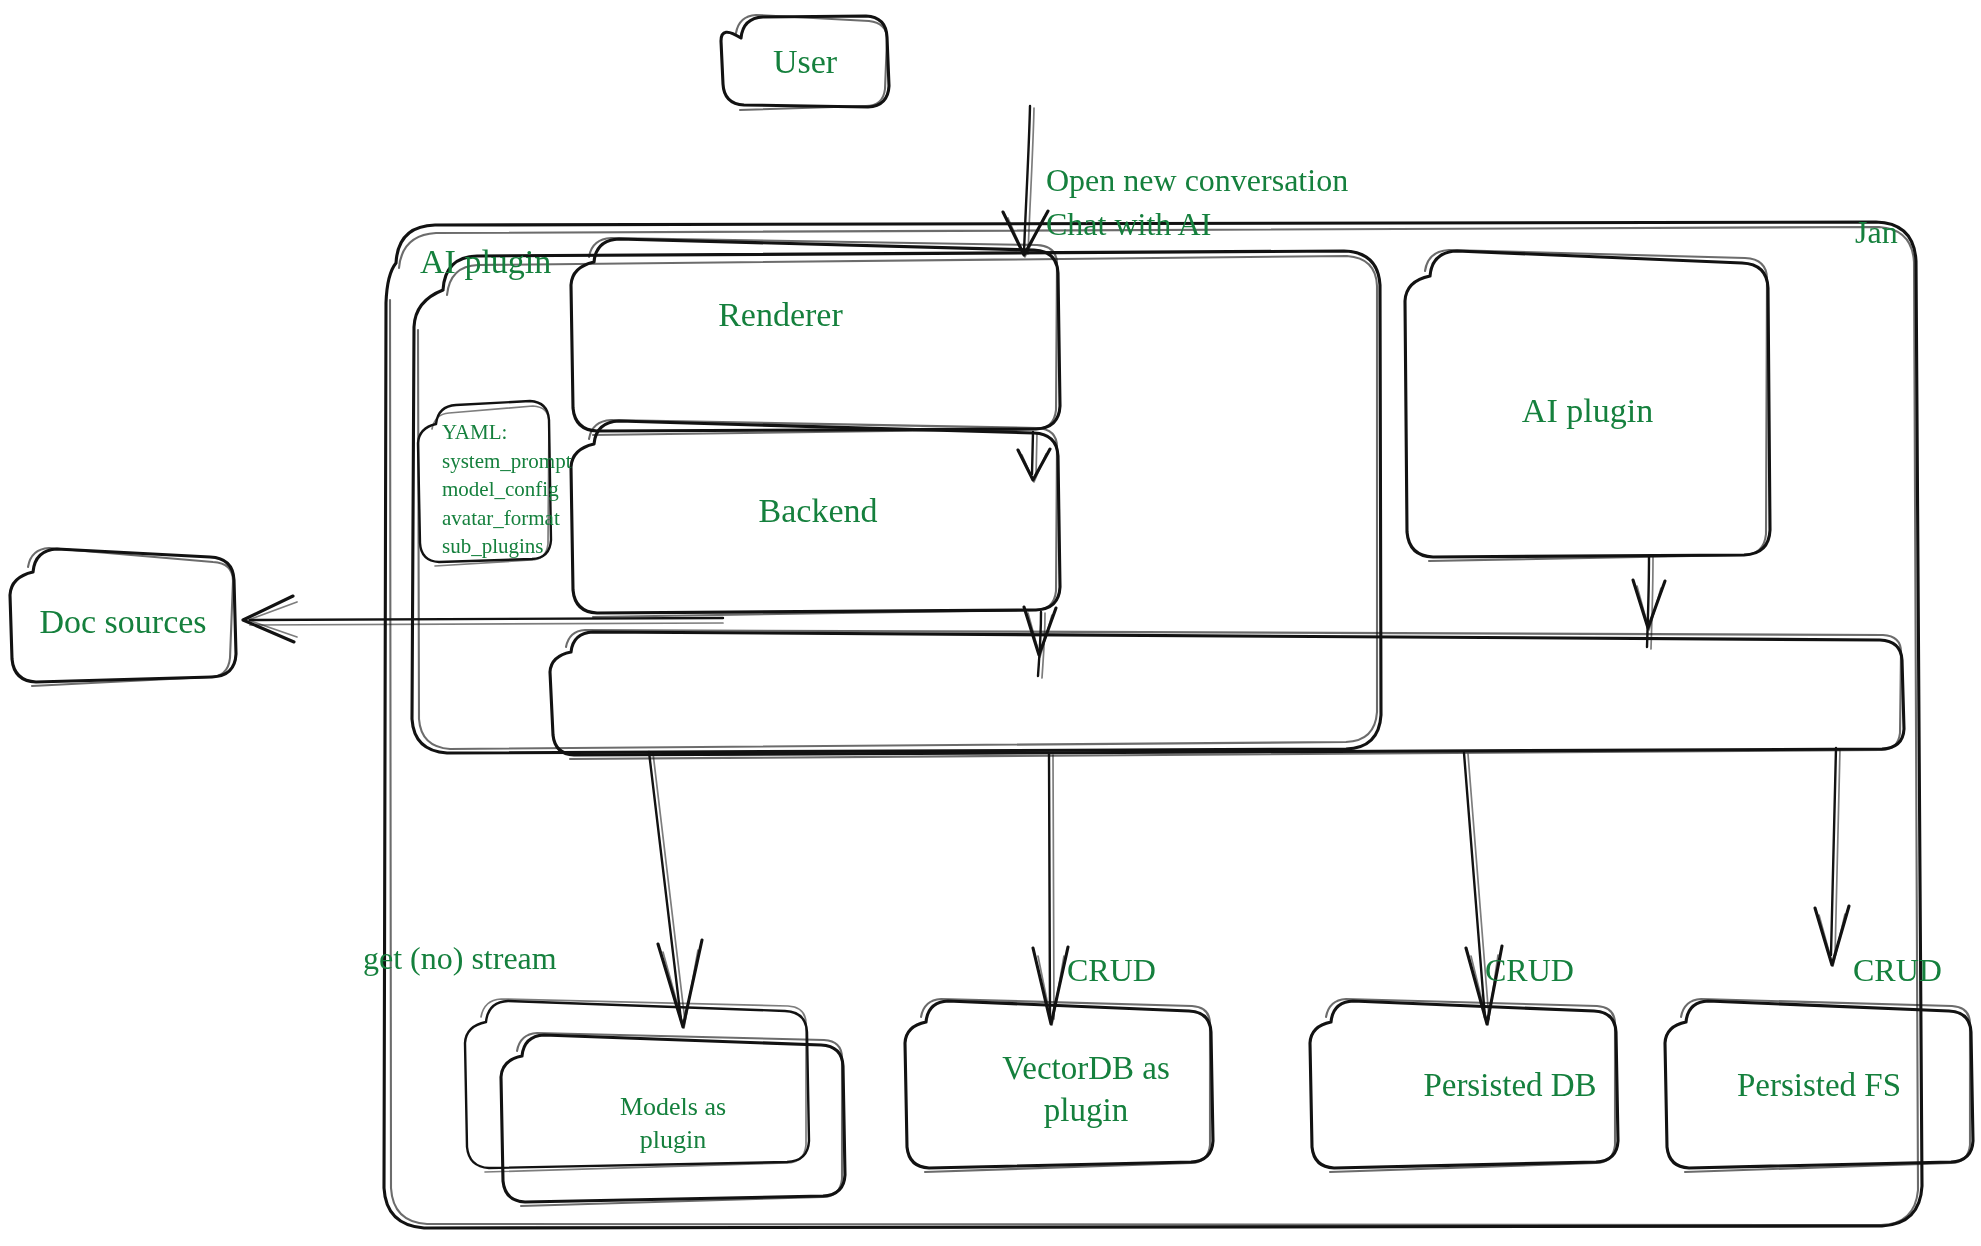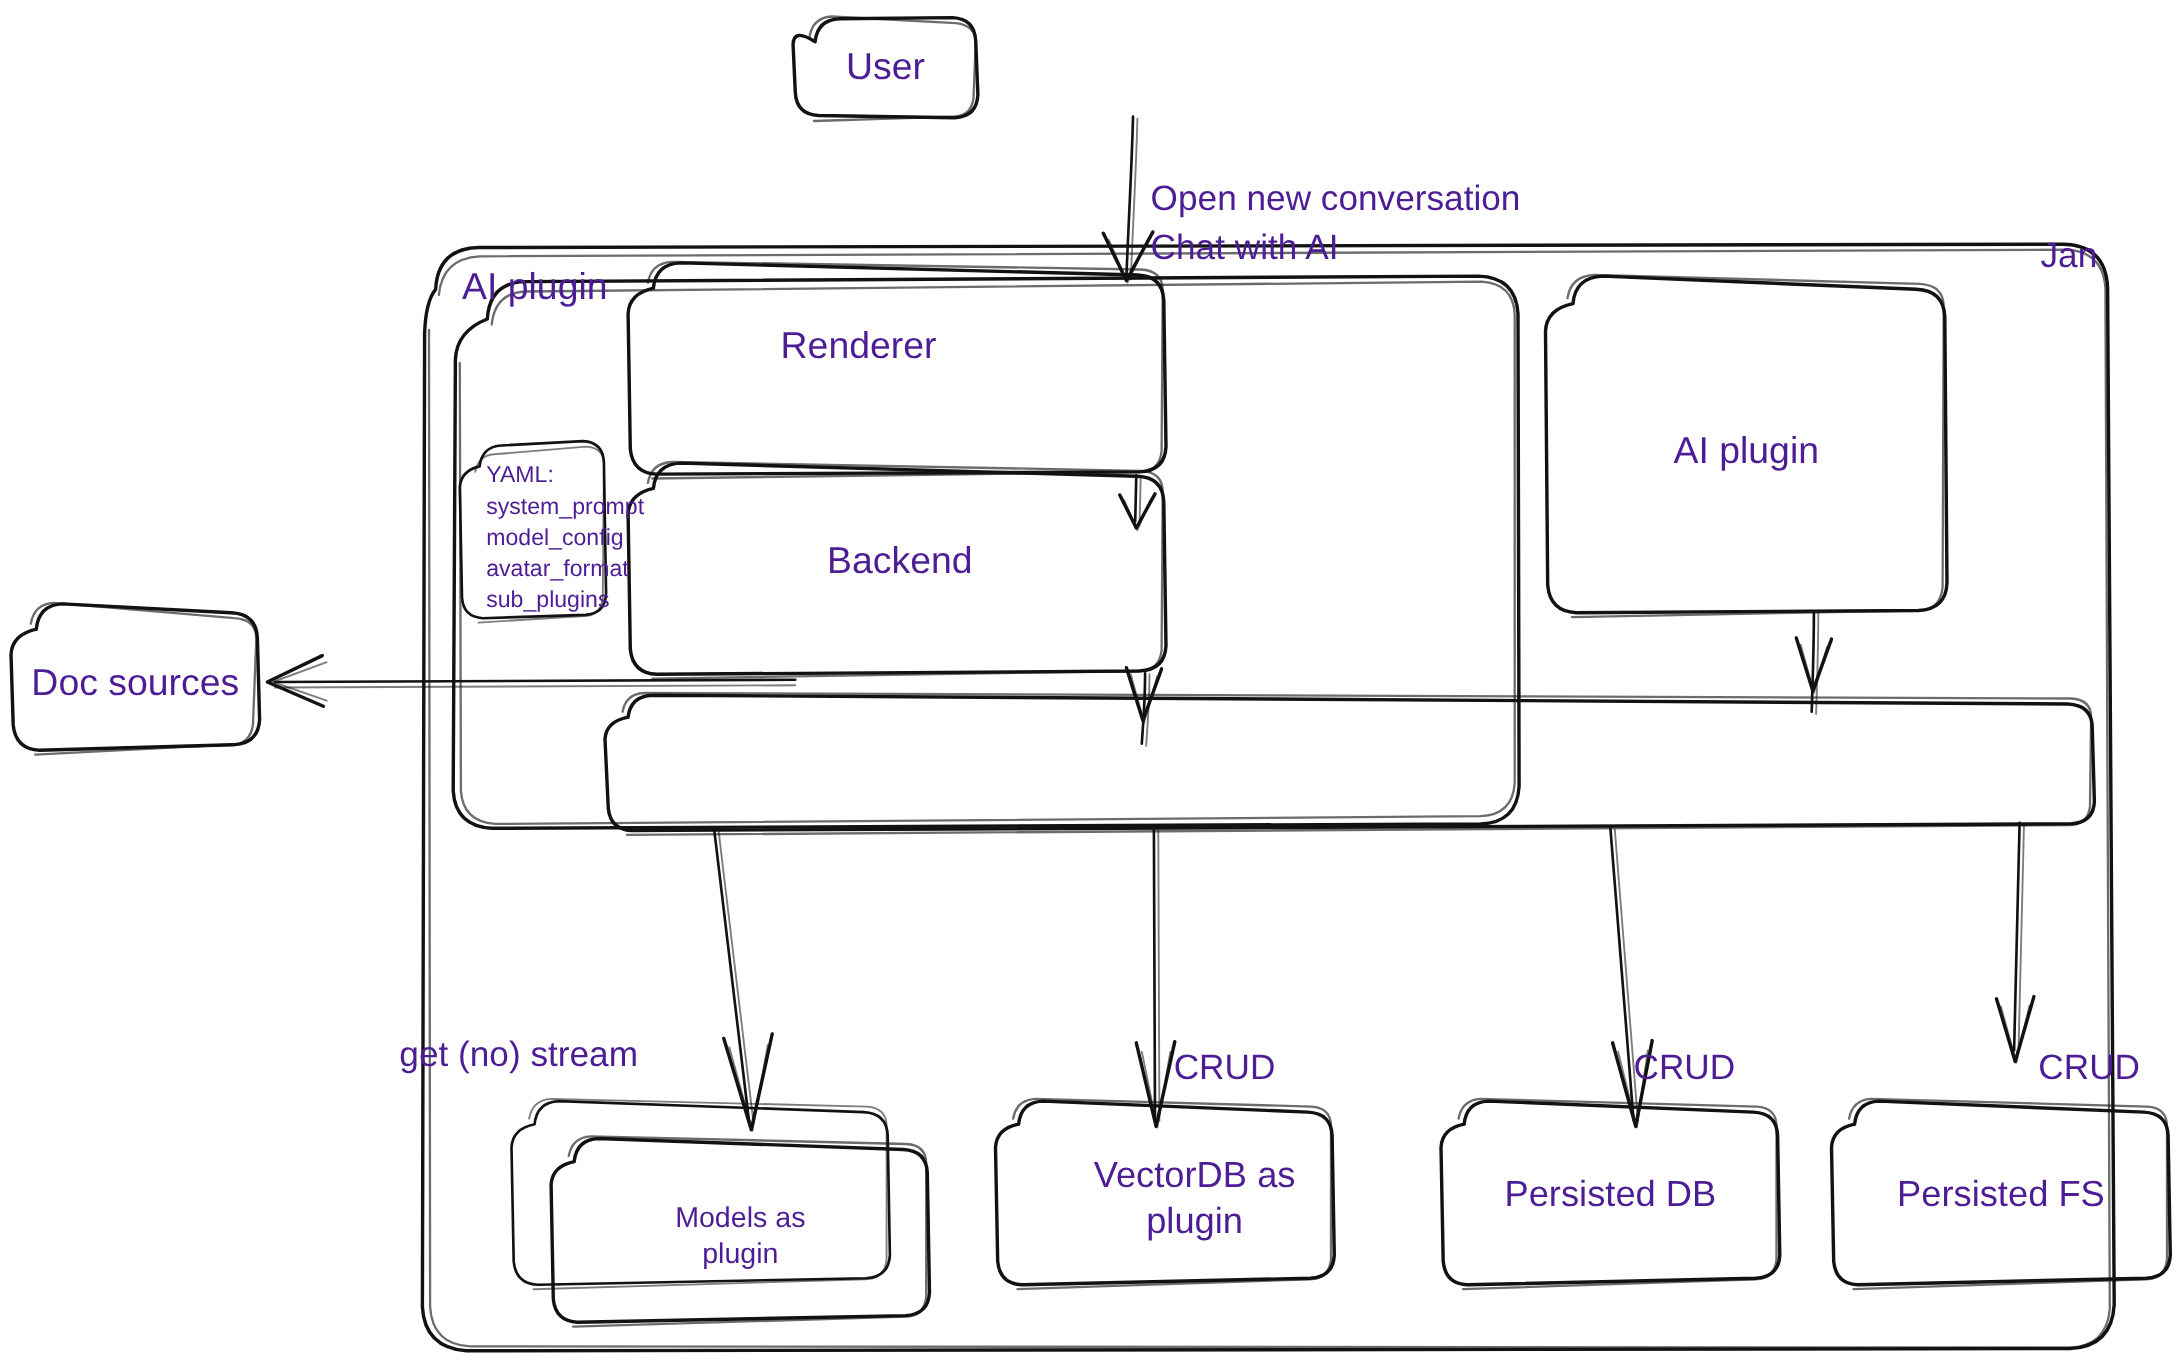--- a/index.html
+++ b/index.html
@@ -1,20 +1,20 @@
 <!DOCTYPE html>
 <html><head>
 <meta charset="utf-8">
 <style>
   html,body{margin:0;padding:0;background:#ffffff;}
   #stage{position:relative;width:1981px;height:1246px;background:#ffffff;
          font-family:"DejaVu Sans",sans-serif;overflow:hidden;}
   svg#canvas{position:absolute;inset:0;width:1981px;height:1246px;}
-  .lbl{position:absolute;color:#4c1d95;white-space:pre;line-height:1.28;
-       font-family:Liberation Sans, sans-serif;}
+  .lbl{position:absolute;color:#15803d;white-space:pre;line-height:1.28;
+       font-family:Liberation Serif, serif;}
   .node-lbl{text-align:center;}
   .c{display:flex;align-items:center;justify-content:center;}
 </style>
 </head>
 <body>
 
 <div id="stage">
 
   <svg id="canvas" viewBox="0 0 1981 1246">
     <defs>
@@ -178,21 +178,21 @@
 
   <div class="lbl node-lbl c" style="left:10px;top:595px;width:226px;height:54px;font-size:34px;">Doc sources</div>
 
 
   <div class="lbl node-lbl c" style="left:501px;top:1068px;width:344px;height:110px;font-size:26px;text-align:center;">Models as
 plugin</div>
 
   <div class="lbl node-lbl c" style="left:905px;top:1034px;width:306px;height:110px;font-size:33px;margin-left:28px;">VectorDB as
 plugin</div>
 
-  <div class="lbl node-lbl c" style="left:1310px;top:1058px;width:308px;height:54px;font-size:33px;">Persisted DB</div>
+  <div class="lbl node-lbl c" style="left:1310px;top:1058px;width:308px;height:54px;font-size:33px;padding-left:46px;">Persisted DB</div>
 
   <div class="lbl node-lbl c" style="left:1665px;top:1058px;width:308px;height:54px;font-size:33px;">Persisted FS</div>
 
   <div class="lbl" style="left:1046px;top:158px;font-size:32px;line-height:1.38;">Open new conversation
 Chat with AI</div>
 
   <div class="lbl" style="left:363px;top:938px;font-size:32px;">get (no) stream</div>
 
   <div class="lbl" style="left:1067px;top:950px;font-size:32px;">CRUD</div>
 

